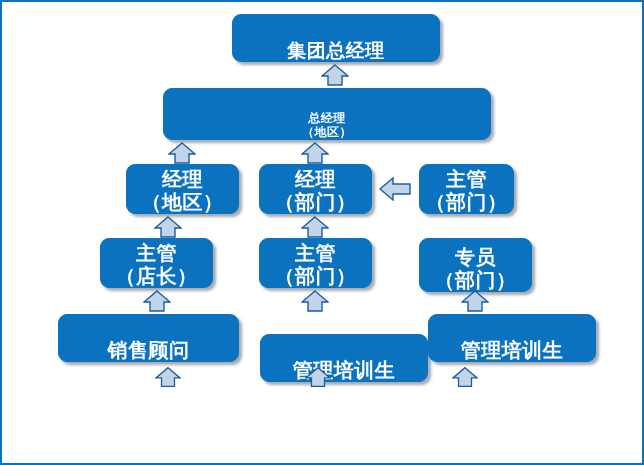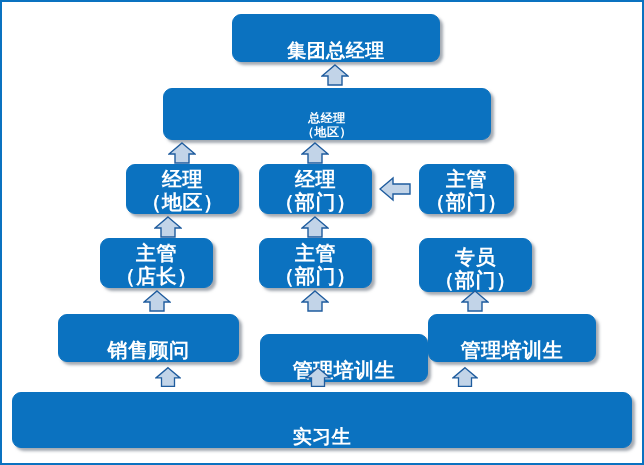--- a/index.html
+++ b/index.html
@@ -179,17 +179,14 @@
     <svg width="26" height="22" viewBox="0 0 28 22">
       <polygon class="arr-fill" points="14,1 27,12 21,12 21,21 7,21 7,12 1,12"></polygon>
     </svg>
   </span>
   <span class="arrow" style="left:452px; top:366px;">
     <svg width="26" height="22" viewBox="0 0 28 22">
       <polygon class="arr-fill" points="14,1 27,12 21,12 21,21 7,21 7,12 1,12"></polygon>
     </svg>
   </span>
 
-  <div class="node sz-xl" style="left:12px; top:392px; width:620px; height:56px;">
-    <span class="ln1">实习生</span>
-  </div>
 
 </div>
 
 </body></html>

